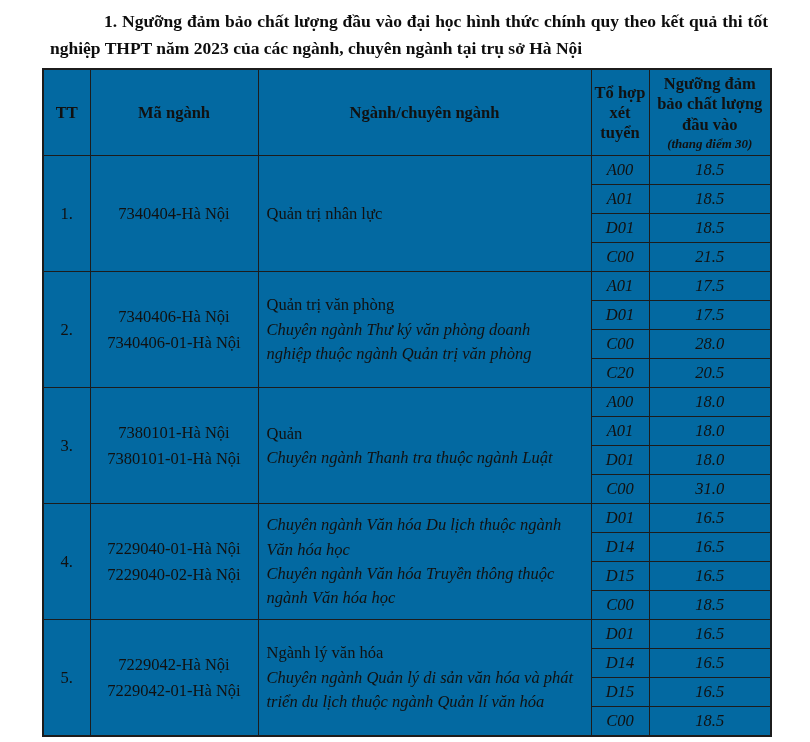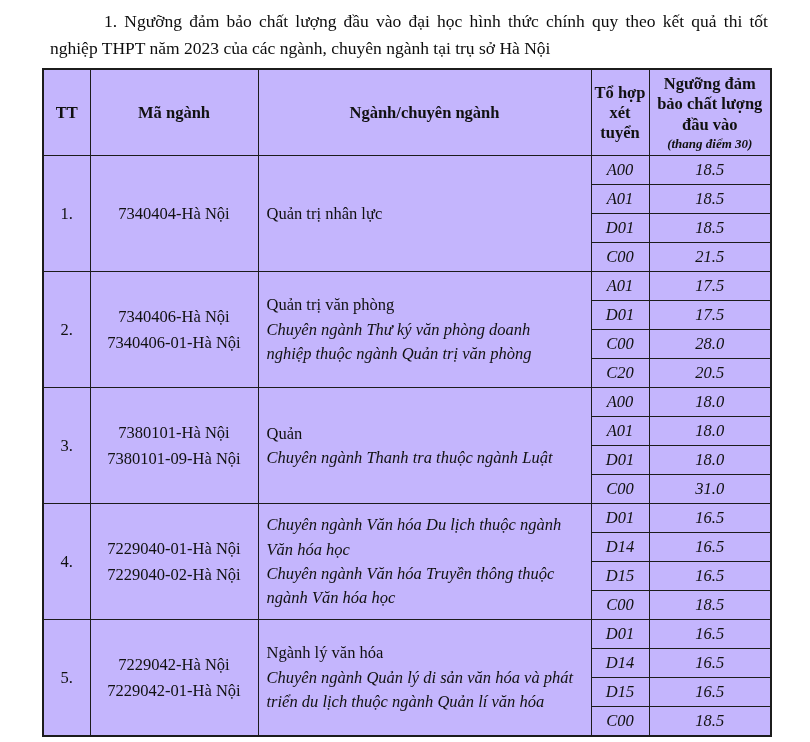--- a/index.html
+++ b/index.html
@@ -13,39 +13,39 @@
   }
   .page {
     width: 810px;
     height: 742px;
     position: relative;
     background: #ffffff;
   }
   .doc-title {
     margin: 8px 42px 0 50px;
     font-size: 17.5px;
-    font-weight: normal;
+    font-weight: bold;
     line-height: 1.55;
     text-align: justify;
     text-indent: 54px;
     color: #0d0d0d;
   }
   table.admission-table {
     border-collapse: collapse;
     table-layout: fixed;
     margin: 6px 0 0 42px;
     width: 728px;
     border: 2px solid #1c1c1c;
   }
   .admission-table th,
   .admission-table td {
     border: 1.6px solid #1c1c1c;
     font-size: 16.5px;
     vertical-align: middle;
-    background: #c4b5fd;
+    background: #0369a1;
   }
   .admission-table th {
     font-weight: bold;
     text-align: center;
     line-height: 1.22;
     padding: 4px 2px;
     height: 81px;
   }
   .th-note {
     display: block;
@@ -155,21 +155,21 @@
       </tr>
       <tr>
         <td class="combo-cell">C20</td>
         <td class="score-cell">20.5</td>
       </tr>
 
       <tr>
         <td class="tt-cell" rowspan="4">3.</td>
         <td class="code-cell" rowspan="4">
           <div>7380101-Hà Nội</div>
-          <div>7380101-09-Hà Nội</div>
+          <div>7380101-01-Hà Nội</div>
         </td>
         <td class="major-cell" rowspan="4">
           <div class="major-title">Quản</div>
           <div class="major-sub">Chuyên ngành Thanh tra thuộc ngành Luật</div>
           <div class="major-sub"></div>
         </td>
         <td class="combo-cell">A00</td>
         <td class="score-cell">18.0</td>
       </tr>
       <tr>

